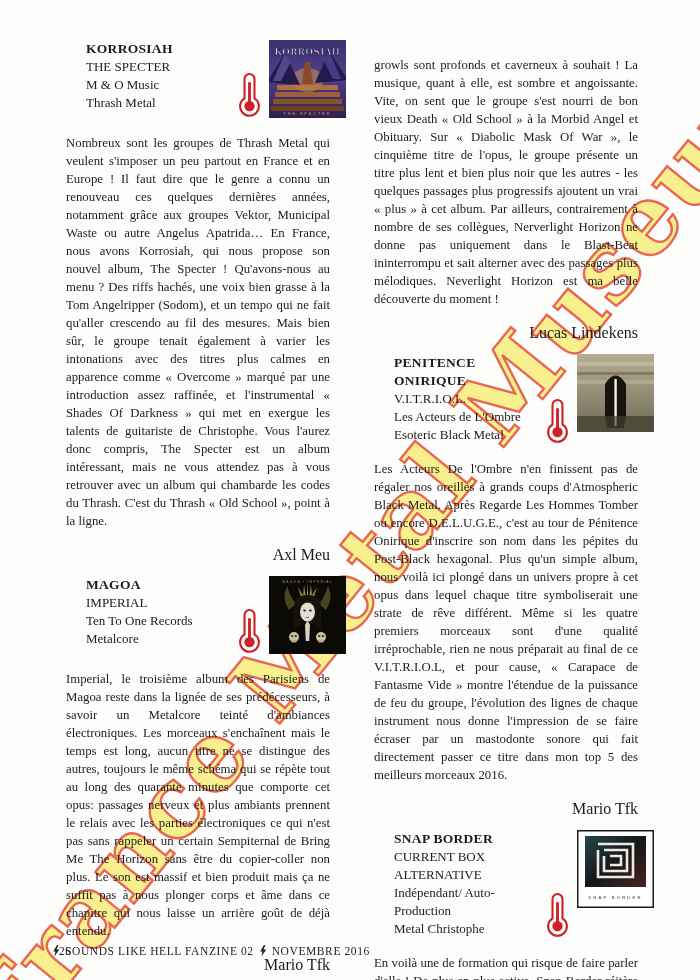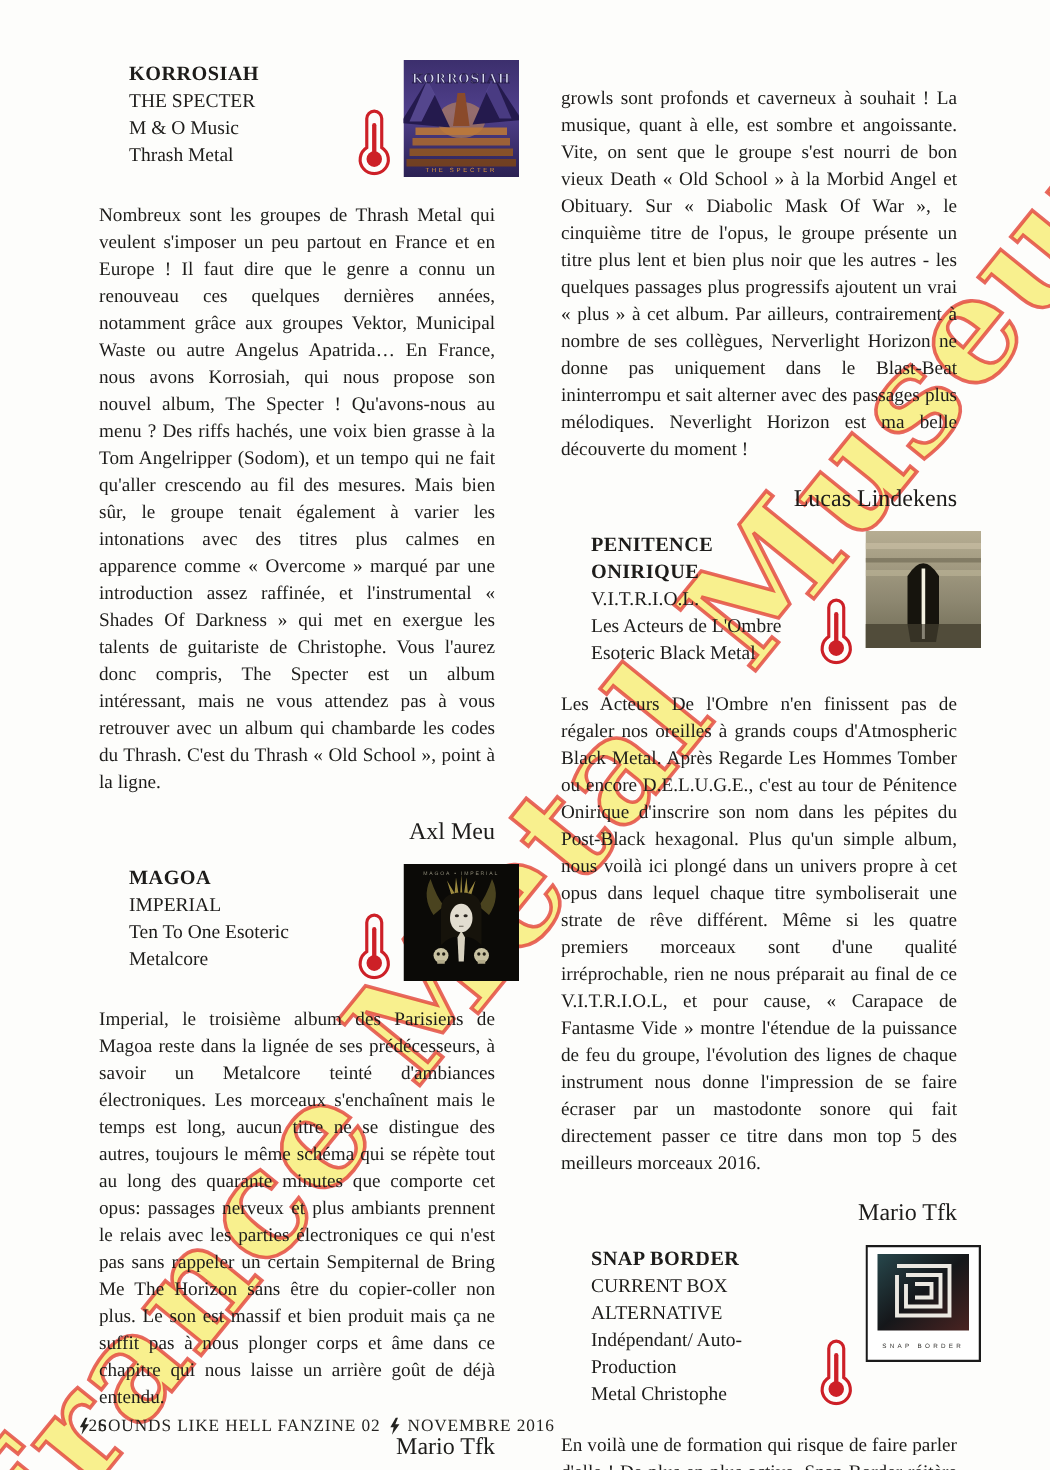--- a/index.html
+++ b/index.html
@@ -85,21 +85,21 @@
     <p class="body">Nombreux sont les groupes de Thrash Metal qui veulent s'imposer un peu partout en France et en Europe ! Il faut dire que le genre a connu un renouveau ces quelques dernières années, notamment grâce aux groupes Vektor, Municipal Waste ou autre Angelus Apatrida… En France, nous avons Korrosiah, qui nous propose son nouvel album, The Specter ! Qu'avons-nous au menu ? Des riffs hachés, une voix bien grasse à la Tom Angelripper (Sodom), et un tempo qui ne fait qu'aller crescendo au fil des mesures. Mais bien sûr, le groupe tenait également à varier les intonations avec des titres plus calmes en apparence comme « Overcome » marqué par une introduction assez raffinée, et l'instrumental « Shades Of Darkness » qui met en exergue les talents de guitariste de Christophe. Vous l'aurez donc compris, The Specter est un album intéressant, mais ne vous attendez pas à vous retrouver avec un album qui chambarde les codes du Thrash. C'est du Thrash « Old School  », point à la ligne.</p>
     <div class="signature">Axl Meu</div>
   </article>
         <article class="review">
     <header class="review-header">
       <div class="header-info">
         <div class="band">MAGOA</div>
         <div class="album">
                 <div>IMPERIAL</div>
               </div>
-        <div class="label">Ten To One Esoteric</div>
+        <div class="label">Ten To One Records</div>
         <div class="genre">Metalcore</div>
       </div>
       <div class="thermo">
         <svg viewBox="0 0 26 48">
           <path d="M13 3.2 a5.2 5.2 0 0 1 5.2 5.2 V28.6 a9.8 9.8 0 1 1 -10.4 0 V8.4 A5.2 5.2 0 0 1 13 3.2 Z" fill="none" stroke="#cd2027" stroke-width="2.2"></path>
           <rect x="11.5" y="11.5" width="3" height="23" rx="1.5" fill="#cd2027"></rect>
           <circle cx="13" cy="36.6" r="5.4" fill="#cd2027"></circle>
         </svg>
       </div>
       <div class="cover">

